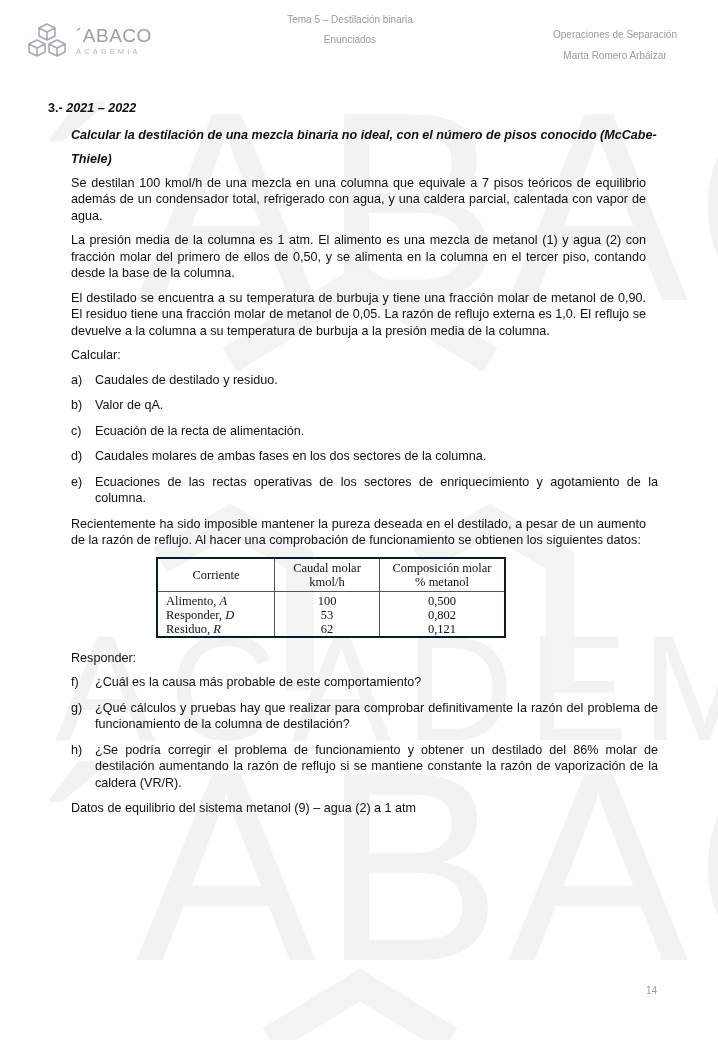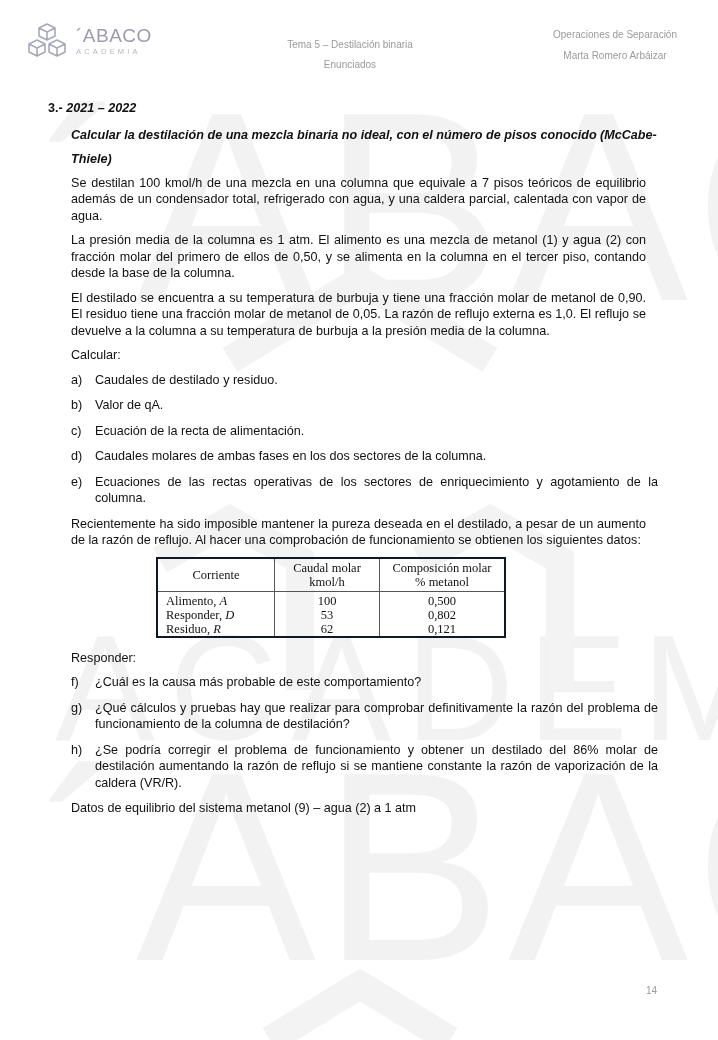--- a/index.html
+++ b/index.html
@@ -10,21 +10,21 @@
   .wm { position: absolute; left: 0; top: 0; width: 718px; height: 1040px; z-index: 0; pointer-events: none; }
   .wm text { font-family: "Liberation Sans", sans-serif; fill: #f2f2f2; }
 
   
   .header { position: absolute; top: 0; left: 0; width: 718px; height: 70px; z-index: 2; }
   .logo { position: absolute; left: 26px; top: 22px; display: flex; align-items: center; }
   .logo svg { width: 42px; height: 38px; }
   .logo-text { margin-left: 8px; line-height: 1; }
   .logo-main { font-size: 19px; color: #9c9cb0; letter-spacing: 0.5px; }
   .logo-sub { font-size: 7.5px; color: #b6b6c4; letter-spacing: 3.2px; margin-top: 3px; }
-  .hdr-center { position: absolute; left: 250px; width: 200px; top: 35px; text-align: center;
+  .hdr-center { position: absolute; left: 250px; width: 200px; top: 10px; text-align: center;
                 font-size: 10px; color: #9a9a9a; line-height: 20px; }
   .hdr-right { position: absolute; left: 530px; width: 170px; top: 24px; text-align: center;
                font-size: 10px; color: #9a9a9a; line-height: 21px; }
 
   
   .content { position: absolute; left: 48px; top: 100px; width: 610px; z-index: 2;
              font-family: "Liberation Sans", sans-serif; font-size: 12.6px; line-height: 16.5px; color: #111; }
   .q-head { font-weight: bold; font-style: italic; }
   .q-num { font-style: normal; }
   .indent { margin-left: 23px; }

